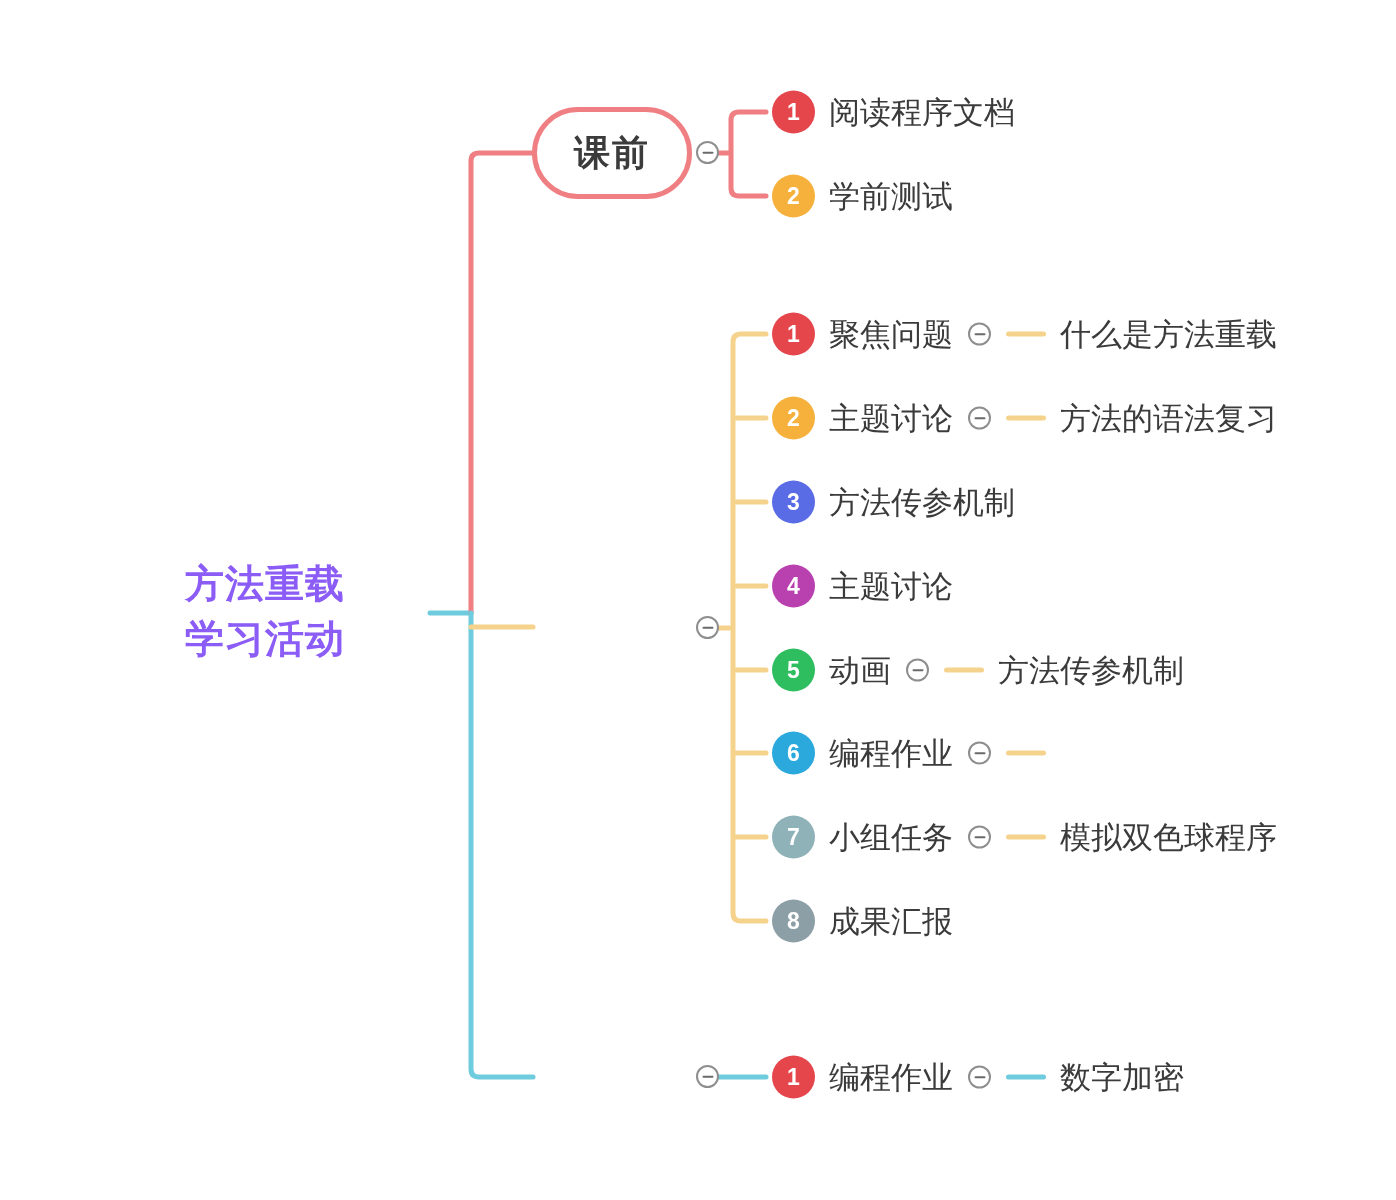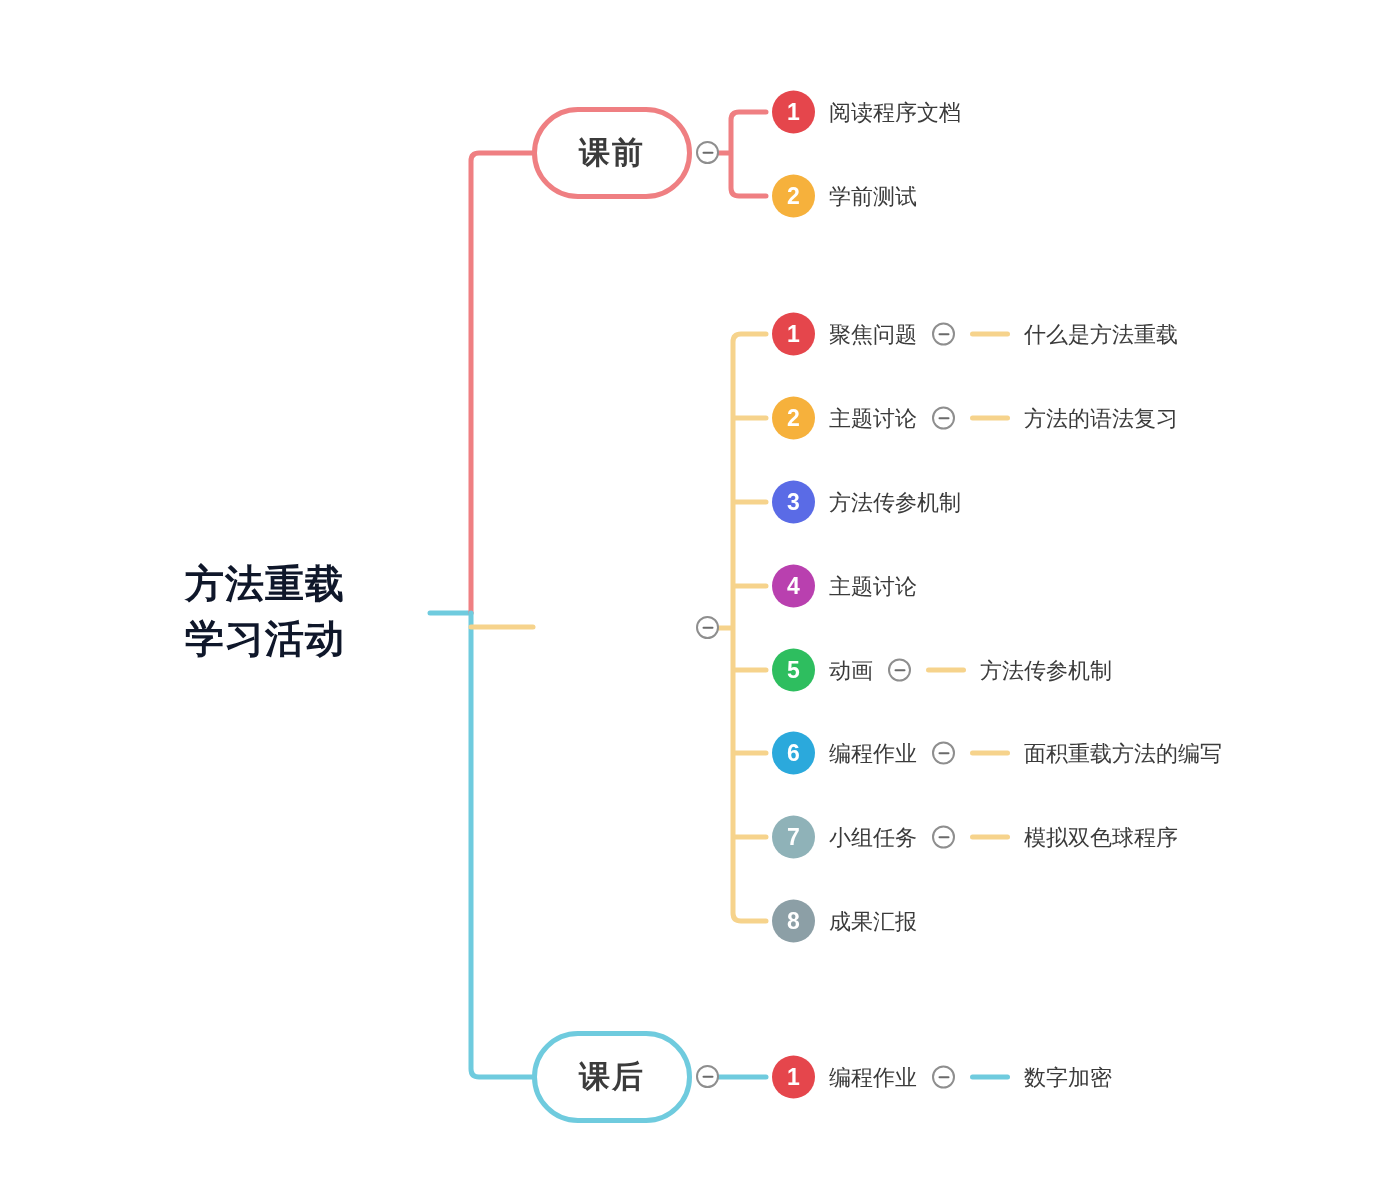--- a/index.html
+++ b/index.html
@@ -5,47 +5,47 @@
   html,body{margin:0;padding:0;background:#fff;}
   #canvas{
     position:relative;width:1396px;height:1200px;background:#ffffff;overflow:hidden;
     font-family:"Liberation Sans","DejaVu Sans",sans-serif;color:#3b3b3b;
   }
   #wires{position:absolute;left:0;top:0;width:1396px;height:1200px;}
   #wires path{fill:none;stroke-width:5;stroke-linecap:round;stroke-linejoin:round;}
 
   .root-title{
     position:absolute;left:110px;top:556px;width:310px;text-align:center;
-    font-size:39px;font-weight:bold;color:#0f172a;line-height:1.42;letter-spacing:1px;
+    font-size:39px;font-weight:bold;color:#8b5cf6;line-height:1.42;letter-spacing:1px;
   }
   .branch-node{
     position:absolute;left:532px;width:160px;height:92px;box-sizing:border-box;
     background:#fff;border:5px solid #14b8a6;border-radius:46px;
     display:flex;align-items:center;justify-content:center;
-    font-size:31px;font-weight:bold;color:#3b3b3b;letter-spacing:2px;z-index:2;
+    font-size:36px;font-weight:bold;color:#3b3b3b;letter-spacing:2px;z-index:2;
   }
   .collapse{
     position:absolute;width:19px;height:19px;border:2.5px solid #8e8e8e;border-radius:50%;
     background:#fff;z-index:3;
   }
   .collapse::after{
     content:"";position:absolute;left:50%;top:50%;width:11px;height:2.5px;
     transform:translate(-50%,-50%);background:#6a6a6a;border-radius:2px;
   }
   .collapse.abs{left:696px;}
   .row{
     position:absolute;left:772px;transform:translateY(-50%);
     display:flex;align-items:center;gap:14px;white-space:nowrap;z-index:2;
   }
   .badge{
     width:43px;height:43px;border-radius:50%;background:#999;color:#fff;
     display:flex;align-items:center;justify-content:center;
     font-size:23px;font-weight:bold;flex:0 0 auto;
   }
-  .lbl{font-size:22px;color:#3b3b3b;}
+  .lbl{font-size:31px;color:#3b3b3b;}
   .row .collapse{position:relative;flex:0 0 auto;margin:0 1px;}
   .hline{width:40px;height:5px;border-radius:3px;background:#ccc;flex:0 0 auto;}
 </style>
 </head>
 <body>
 
 <div id="canvas">
 
   <svg id="wires" viewBox="0 0 1396 1200">
 
@@ -70,23 +70,20 @@
     <div>学习活动</div>
   </div>
 
   <div class="branch-node" style="top: 107px; border-color: rgb(239, 127, 130);">
     <span>课前</span>
   </div>
   <span class="collapse abs" style="top:141px"></span>
 
   <span class="collapse abs" style="top:616px"></span>
 
-  <div class="branch-node" style="top: 1031px; border-color: rgb(111, 203, 222);">
-    <span>课后</span>
-  </div>
   <span class="collapse abs" style="top:1065px"></span>
 
   <div class="row" style="top:112px">
     <span class="badge" style="background: rgb(229, 70, 76);">1</span>
     <span class="lbl">阅读程序文档</span>
   </div>
   <div class="row" style="top:196px">
     <span class="badge" style="background: rgb(246, 177, 60);">2</span>
     <span class="lbl">学前测试</span>
   </div>
@@ -118,21 +115,20 @@
     <span class="lbl">动画</span>
     <span class="collapse"></span>
     <span class="hline" style="background: rgb(246, 211, 140);"></span>
     <span class="lbl">方法传参机制</span>
   </div>
   <div class="row" style="top:753px">
     <span class="badge" style="background: rgb(43, 169, 220);">6</span>
     <span class="lbl">编程作业</span>
     <span class="collapse"></span>
     <span class="hline" style="background: rgb(246, 211, 140);"></span>
-    <span class="lbl">面积重载方法的编写</span>
   </div>
   <div class="row" style="top:837px">
     <span class="badge" style="background: rgb(143, 178, 184);">7</span>
     <span class="lbl">小组任务</span>
     <span class="collapse"></span>
     <span class="hline" style="background: rgb(246, 211, 140);"></span>
     <span class="lbl">模拟双色球程序</span>
   </div>
   <div class="row" style="top:921px">
     <span class="badge" style="background: rgb(140, 159, 166);">8</span>

